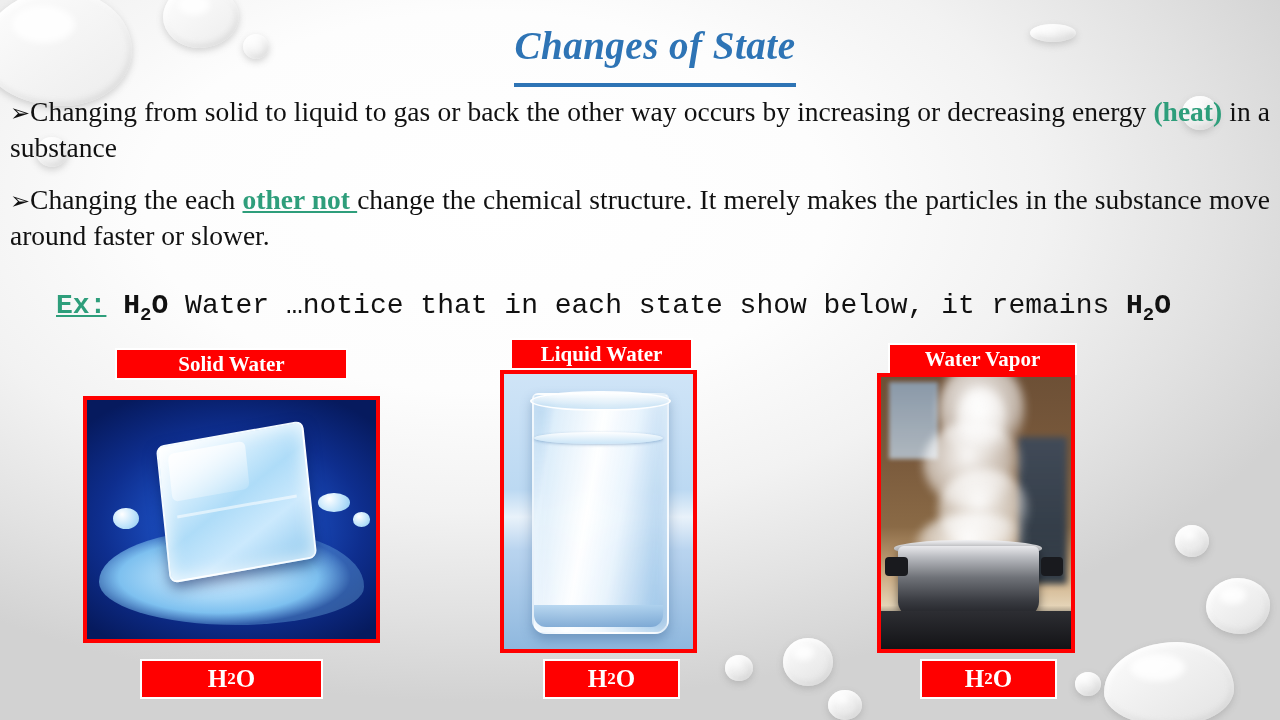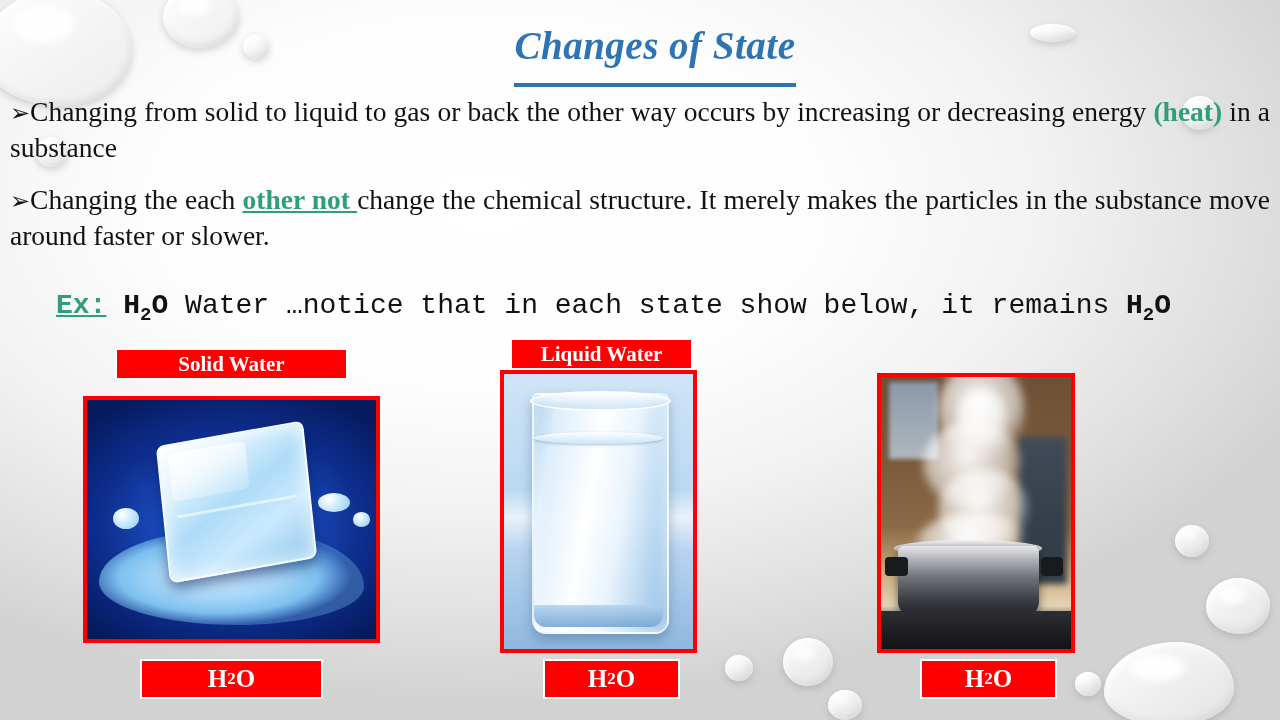--- a/index.html
+++ b/index.html
@@ -241,20 +241,21 @@
       <div class="water-line"></div>
       <div class="glass-base"></div>
     </div>
   </div>
   <div class="chip bot" style="left:543px;top:659px;width:137px;height:40px;">
     <span>H</span>
       <sub>2</sub>
       <span>O</span>
   </div>
 
+  <div class="chip top" style="left:888px;top:343px;width:189px;height:32px;">Water Vapor</div>
   <div class="frame" style="left:877px;top:373px;width:198px;height:280px;">
     <div id="steam-photo">
       <div class="kitchen-win"></div>
       <div class="kitchen-dark"></div>
       <div class="steam" style="left:30%;top:-6%;width:46%;height:36%;"></div>
       <div class="steam" style="left:22%;top:16%;width:52%;height:32%;"></div>
       <div class="steam" style="left:30%;top:34%;width:48%;height:30%;"></div>
       <div class="steam" style="left:18%;top:50%;width:62%;height:24%;"></div>
       <div class="steam" style="left:40%;top:4%;width:26%;height:22%;"></div>
       <div class="pot-rim"></div>

